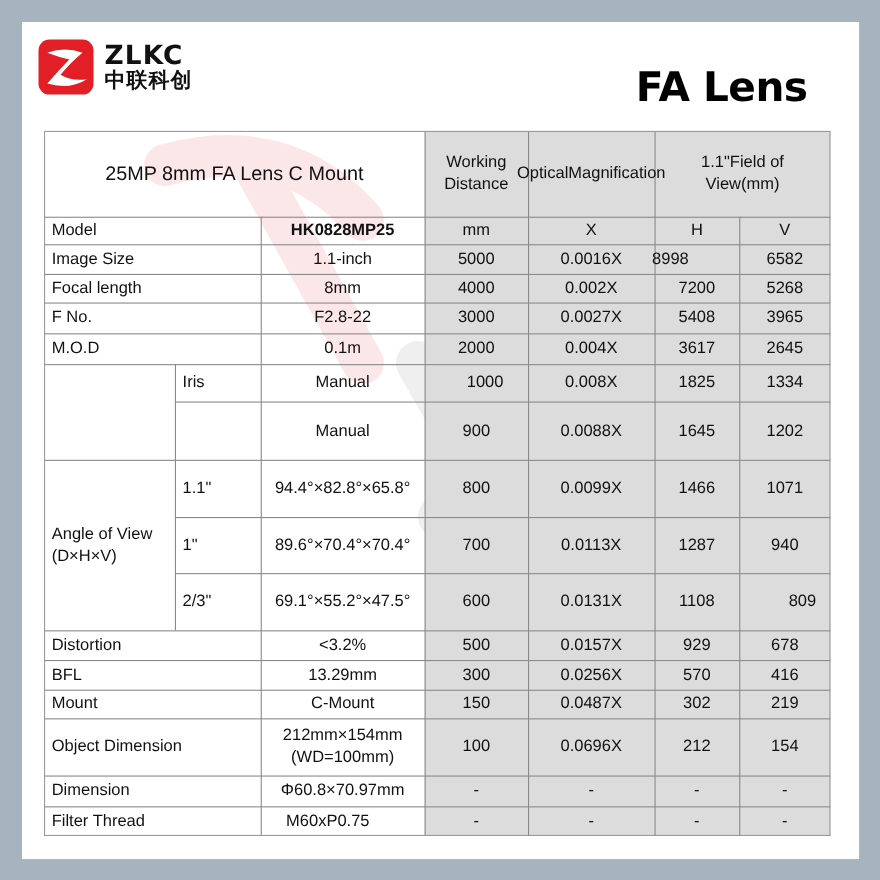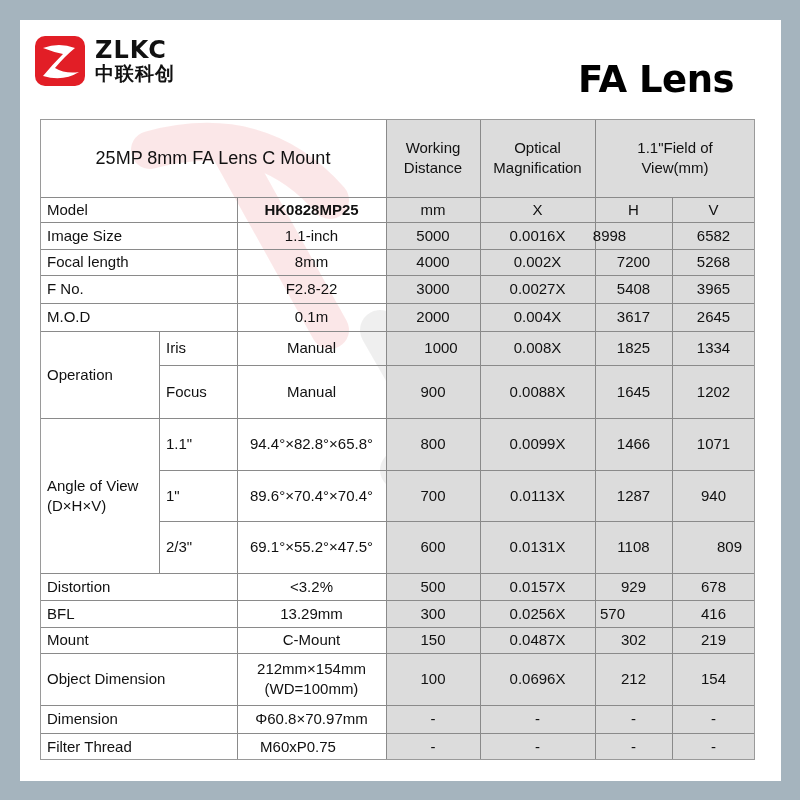--- a/index.html
+++ b/index.html
@@ -111,21 +111,21 @@
   <div class="vline" style="left:480px;top:119px;height:641px"></div>
   <div class="vline" style="left:595px;top:119px;height:641px"></div>
   <div class="vline" style="left:672px;top:197px;height:563px"></div>
   <div class="outer"></div>
 
   <div class="cell big" style="left:40px;top:119px;width:346px;height:78px">25MP 8mm FA Lens C Mount</div>
   <div class="cell" style="left:386px;top:119px;width:94px;height:78px;flex-direction:column">
     <span>Working</span>
     <span>Distance</span>
   </div>
-  <div class="cell" style="left:480px;top:119px;width:115px;height:78px;flex-direction:column">
+  <div class="cell" style="left:480px;top:119px;width:115px;height:78px;flex-direction:row">
     <span>Optical</span>
     <span>Magnification</span>
   </div>
   <div class="cell" style="left:595px;top:119px;width:160px;height:78px;flex-direction:column">
     <span>1.1"Field of</span>
     <span>View(mm)</span>
   </div>
 
   <div class="cell left" style="left:40px;top:197px;width:197px;height:25px">Model</div>
   <div class="cell bold" style="left:237px;top:197px;width:149px;height:25px">HK0828MP25</div>
@@ -136,24 +136,22 @@
 
   <div class="cell left" style="left:40px;top:222px;width:197px;height:27px">Image Size</div>
   <div class="cell" style="left:237px;top:222px;width:149px;height:27px">1.1-inch</div>
   <div class="cell left" style="left:40px;top:249px;width:197px;height:26px">Focal length</div>
   <div class="cell" style="left:237px;top:249px;width:149px;height:26px">8mm</div>
   <div class="cell left" style="left:40px;top:275px;width:197px;height:28px">F No.</div>
   <div class="cell" style="left:237px;top:275px;width:149px;height:28px">F2.8-22</div>
   <div class="cell left" style="left:40px;top:303px;width:197px;height:28px">M.O.D</div>
   <div class="cell" style="left:237px;top:303px;width:149px;height:28px">0.1m</div>
 
-  <div class="cell left" style="left:40px;top:331px;width:119px;height:87px">Operation</div>
   <div class="cell left" style="left:159px;top:331px;width:78px;height:34px">Iris</div>
   <div class="cell" style="left:237px;top:331px;width:149px;height:34px">Manual</div>
-  <div class="cell left" style="left:159px;top:365px;width:78px;height:53px">Focus</div>
   <div class="cell" style="left:237px;top:365px;width:149px;height:53px">Manual</div>
 
   <div class="cell left" style="left:40px;top:418px;width:119px;height:155px;flex-direction:column;align-items:flex-start;justify-content:center">
     <span>Angle of View</span>
     <span>(D×H×V)</span>
   </div>
   <div class="cell left" style="left:159px;top:418px;width:78px;height:52px">1.1"</div>
   <div class="cell" style="left:237px;top:418px;width:149px;height:52px">94.4°×82.8°×65.8°</div>
   <div class="cell left" style="left:159px;top:470px;width:78px;height:51px">1"</div>
   <div class="cell" style="left:237px;top:470px;width:149px;height:51px">89.6°×70.4°×70.4°</div>
@@ -212,21 +210,21 @@
       <div class="cell" style="left: 386px; top: 521px; width: 94px; height: 52px;">600</div>
       <div class="cell" style="left: 480px; top: 521px; width: 115px; height: 52px;">0.0131X</div>
       <div class="cell" style="left: 595px; top: 521px; width: 77px; height: 52px;">1108</div>
       <div class="cell" style="left: 672px; top: 521px; width: 83px; height: 52px; margin-left: 16px;">809</div>
       <div class="cell" style="left: 386px; top: 573px; width: 94px; height: 27px;">500</div>
       <div class="cell" style="left: 480px; top: 573px; width: 115px; height: 27px;">0.0157X</div>
       <div class="cell" style="left: 595px; top: 573px; width: 77px; height: 27px;">929</div>
       <div class="cell" style="left: 672px; top: 573px; width: 83px; height: 27px;">678</div>
       <div class="cell" style="left: 386px; top: 600px; width: 94px; height: 27px;">300</div>
       <div class="cell" style="left: 480px; top: 600px; width: 115px; height: 27px;">0.0256X</div>
-      <div class="cell" style="left: 574px; top: 600px; width: 77px; height: 27px;">570</div>
+      <div class="cell" style="left: 595px; top: 600px; width: 77px; height: 27px;">570</div>
       <div class="cell" style="left: 672px; top: 600px; width: 83px; height: 27px;">416</div>
       <div class="cell" style="left: 386px; top: 627px; width: 94px; height: 26px;">150</div>
       <div class="cell" style="left: 480px; top: 627px; width: 115px; height: 26px;">0.0487X</div>
       <div class="cell" style="left: 595px; top: 627px; width: 77px; height: 26px;">302</div>
       <div class="cell" style="left: 672px; top: 627px; width: 83px; height: 26px;">219</div>
       <div class="cell" style="left: 386px; top: 653px; width: 94px; height: 52px;">100</div>
       <div class="cell" style="left: 480px; top: 653px; width: 115px; height: 52px;">0.0696X</div>
       <div class="cell" style="left: 595px; top: 653px; width: 77px; height: 52px;">212</div>
       <div class="cell" style="left: 672px; top: 653px; width: 83px; height: 52px;">154</div>
       <div class="cell" style="left: 386px; top: 705px; width: 94px; height: 28px;">-</div>

